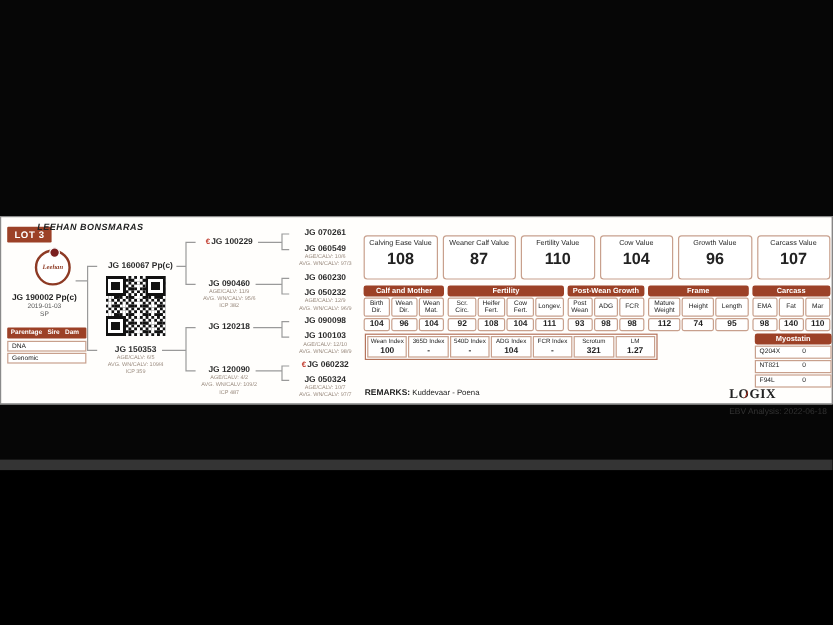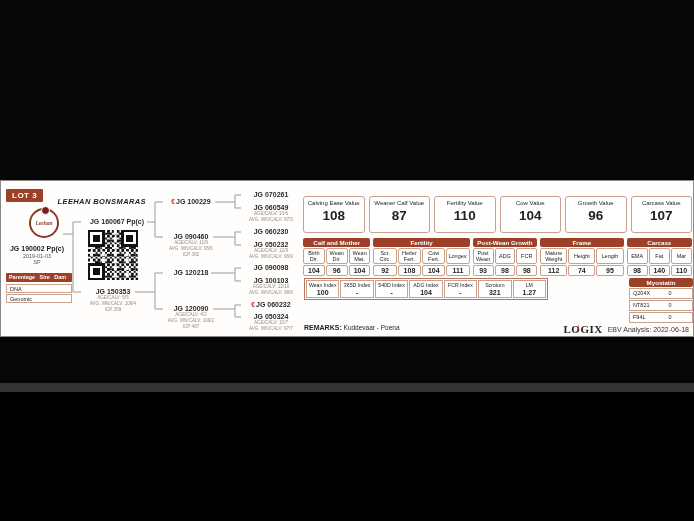--- a/index.html
+++ b/index.html
@@ -5,21 +5,21 @@
   html,body { margin:0; padding:0; background:#000; }
   .stage { position:relative; width:694px; height:392px; background:#060606; overflow:hidden;
            font-family:"Liberation Sans", sans-serif; color:#222; }
   .taskbar { position:absolute; left:0; bottom:0; width:694px; height:9px; background:#343434; }
   .doc { position:absolute; left:0; top:180px; width:692px; height:155px; background:#fffefc;
          border:1px solid #8a8a8a; }
 
   
   .lot-badge { position:absolute; left:5px; top:8px; background:#9c4127; color:#fff;
                font-size:8px; font-weight:bold; padding:2px 6px 2px 6px; border-radius:1px; letter-spacing:.5px; }
-  .farm-title { position:absolute; left:30px; top:16px; width:115px; text-align:right;
+  .farm-title { position:absolute; left:30px; top:4px; width:115px; text-align:left;
                 font-size:7.5px; font-weight:bold; font-style:italic; letter-spacing:.4px; }
   .logo { position:absolute; left:28px; top:27px; width:26px; height:26px; border:2px solid #8d3a24;
           border-radius:50%; background:#fff; display:flex; align-items:center; justify-content:center; }
   .logo .seal { position:absolute; left:50%; top:-4px; margin-left:-3.5px; width:7px; height:7px;
                 border-radius:50%; background:#7a1f1f; border:1px solid #fff; }
   .logo .logo-text { font-family:"Liberation Serif", serif; font-style:italic; font-size:5.5px;
                      color:#8d3a24; font-weight:bold; }
   .subject { position:absolute; left:0px; top:64px; width:72px; text-align:center; }
   .subject .sid { font-size:7px; font-weight:bold; white-space:nowrap; }
   .subject .sdate { font-size:5.5px; color:#555; margin-top:1px; }
@@ -64,21 +64,21 @@
   .iv { font-size:7px; font-weight:bold; line-height:1.3; }
 
   .myo { position:absolute; left:326px; top:97px; width:64px; }
   .myo .mrow { border:1px solid #c8a08d; height:9px; margin-top:1px; position:relative;
                font-size:5.5px; line-height:8px; background:#fff; }
   .myo .ml { padding-left:3px; }
   .myo .mv { position:absolute; left:62%; top:0; }
 
   .remarks { position:absolute; left:1px; top:143px; font-size:6.5px; }
   .remarks b { font-size:7px; }
-  .footer-right { position:absolute; right:3px; top:142px; display:flex; align-items:center; gap:5px; }
+  .footer-right { position:absolute; right:3px; top:142px; display:flex; align-items:flex-start; gap:5px;flex-direction:column; }
   .logix { font-family:"Liberation Serif", serif; font-weight:bold; font-size:11px; letter-spacing:.5px;
            position:relative; }
   .logix .red-mark { position:absolute; left:9.5px; top:1px; width:5px; height:8px;
                      border-right:1.6px solid #c0392b; border-radius:50%; transform:rotate(22deg); }
   .analysis { font-size:7px; color:#333; }
 </style>
 </head>
 <body>
 
 <div class="stage">

